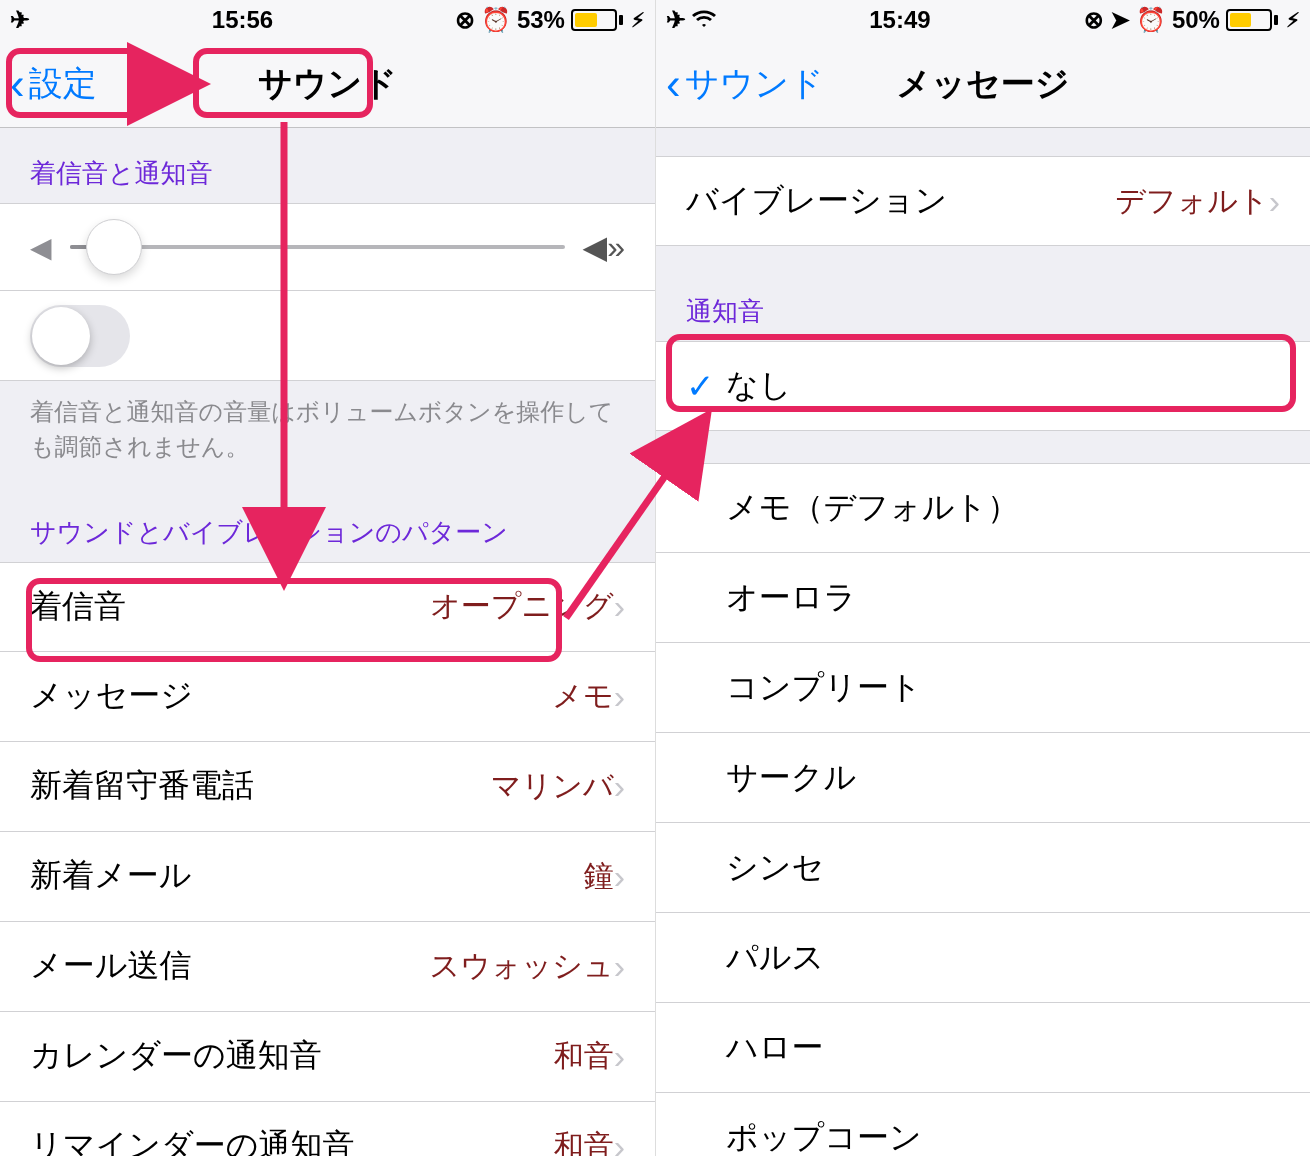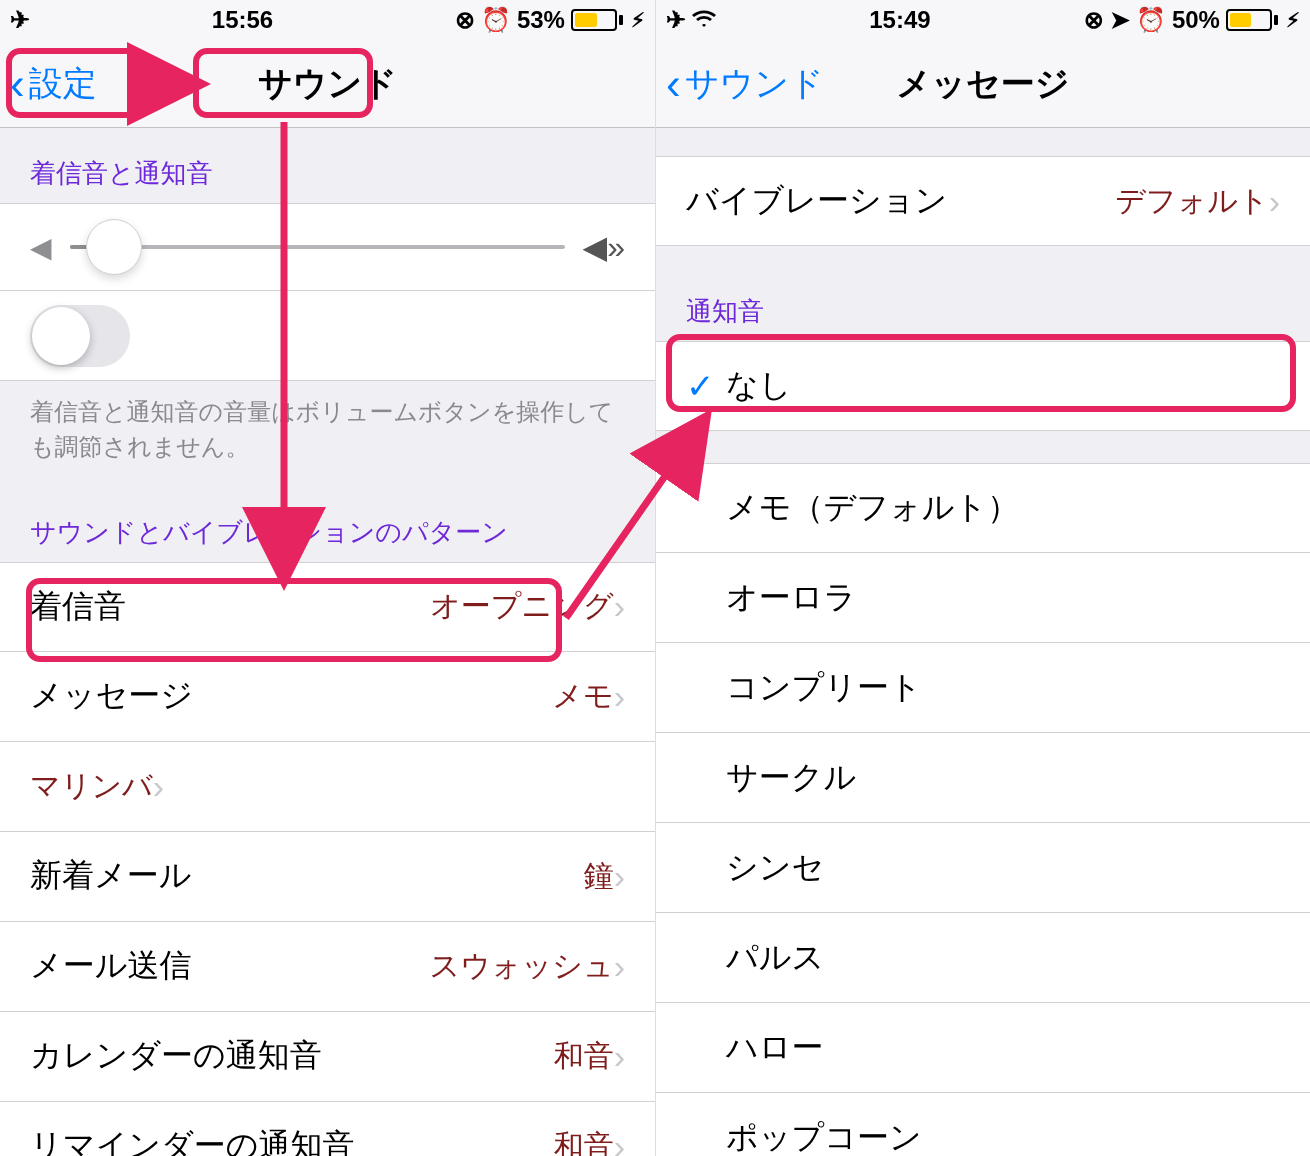--- a/index.html
+++ b/index.html
@@ -242,20 +242,21 @@
     <span class="label">着信音</span>
     <span class="value">オープニング</span>
     <span class="chevron">›</span>
   </div>
   <div class="cell">
     <span class="label">メッセージ</span>
     <span class="value">メモ</span>
     <span class="chevron">›</span>
   </div>
   <div class="cell">
+    <span class="label">新着留守番電話</span>
     <span class="value">マリンバ</span>
     <span class="chevron">›</span>
   </div>
   <div class="cell">
     <span class="label">新着メール</span>
     <span class="value">鐘</span>
     <span class="chevron">›</span>
   </div>
   <div class="cell">
     <span class="label">メール送信</span>

